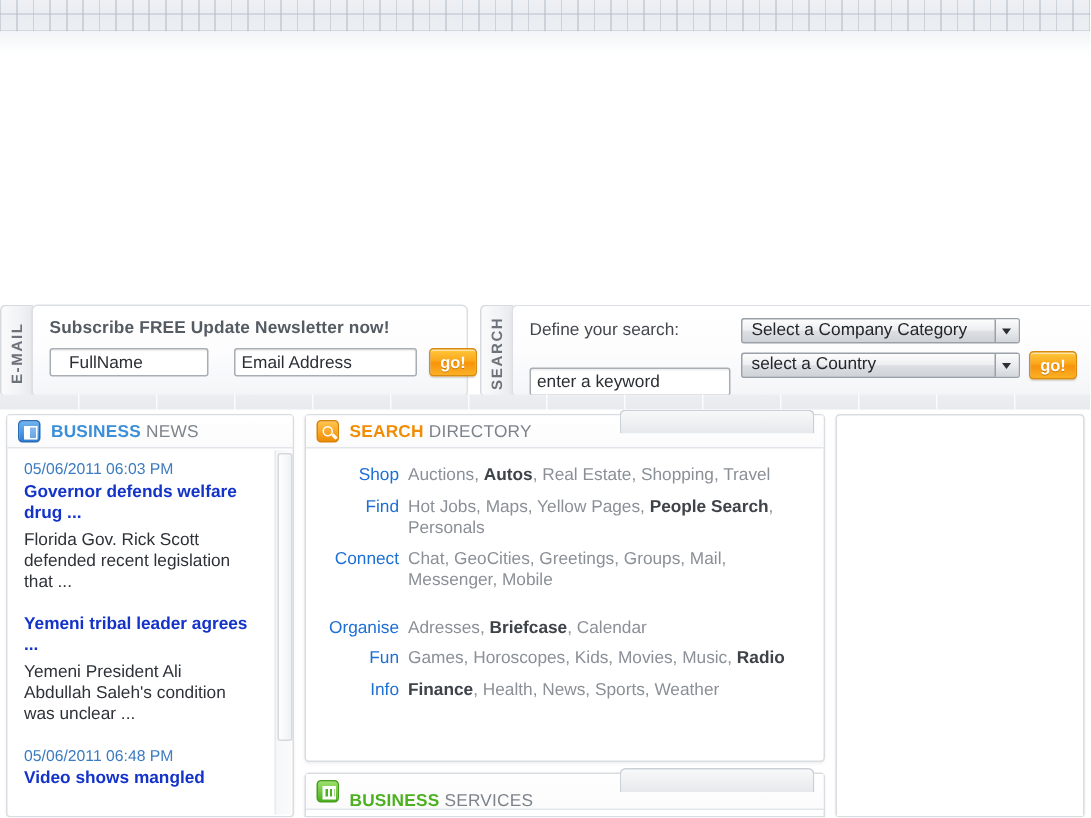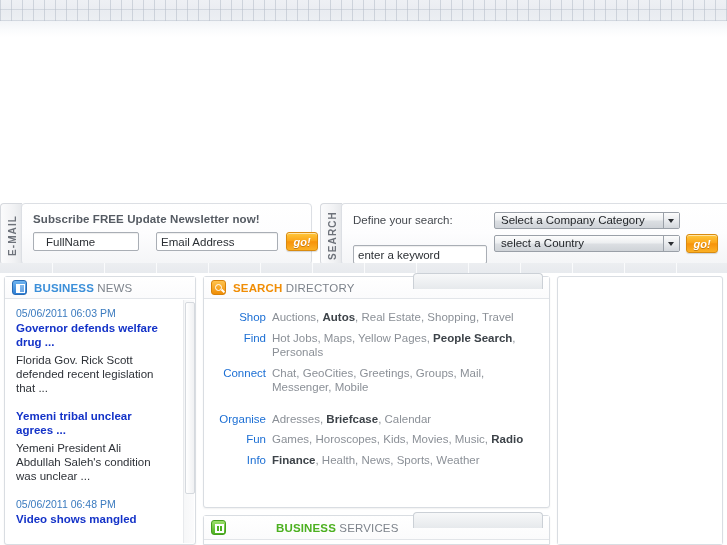--- a/index.html
+++ b/index.html
@@ -99,21 +99,20 @@
   .gobtn{
     position:absolute;width:32px;height:19px;box-sizing:border-box;
     border:1px solid #d98b10;border-radius:3px;
     background:linear-gradient(180deg,#ffc83c 0%,#fba61a 45%,#f7930b 52%,#fbb125 100%);
     box-shadow:inset 0 1px 0 rgba(255,255,255,.55), 0 1px 1px rgba(0,0,0,.15);
   }
   .gobtn span{
     position:absolute;left:0;right:0;top:3px;text-align:center;
     font-size:11px;font-weight:bold;color:#ffffff;
     text-shadow:0 1px 0 rgba(160,90,0,.55);
-    font-style:italic;
   }
 
   
   .rail{position:absolute;left:0;top:263px;width:727px;height:10px;
         background:linear-gradient(180deg,#eceef1 0%,#e7eaee 100%);}
   .rail i{position:absolute;top:0;width:1px;height:10px;background:#fafbfc;}
 
   
   .panel{
     position:absolute;box-sizing:border-box;
@@ -275,21 +274,21 @@
     <div class="newsbody">
       <div class="newsinner">
 
         <div class="nitem">
           <div class="ndate">05/06/2011 06:03 PM</div>
           <div class="ntitle">Governor defends welfare drug ...</div>
           <div class="nsum">Florida Gov. Rick Scott defended recent legislation that ...</div>
         </div>
 
         <div class="nitem">
-          <div class="ntitle">Yemeni tribal unclear agrees ...</div>
+          <div class="ntitle">Yemeni tribal leader agrees ...</div>
           <div class="nsum">Yemeni President Ali Abdullah Saleh's condition was unclear ...</div>
         </div>
 
         <div class="nitem">
           <div class="ndate">05/06/2011 06:48 PM</div>
           <div class="ntitle">Video shows mangled</div>
           <div class="nsum"></div>
         </div>
 
       </div>
@@ -334,21 +333,21 @@
       <div class="drow">
         <div class="dkey">Info</div>
         <div class="dval"><b>Finance</b>, Health, News, Sports, Weather</div>
       </div>
     </div>
   </div>
 
   <div class="panel" style="left:203px;top:515px;width:347px;height:30px;border-radius:3px 3px 0 0;">
     <div class="phead" style="height:24px;">
       <div class="ico ico-biz" style="top:4px;"></div>
-      <div class="ttl" style="top:6px;margin-left:43px;">
+      <div class="ttl" style="top:12px;">
         <b style="color:#4cb020;">BUSINESS</b><span class="g"> SERVICES</span>
       </div>
       <div class="tabnub" style="right:6px;top:-4px;width:130px;height:16px;"></div>
     </div>
   </div>
 
   <div class="panel" style="left:557px;top:276px;width:166px;height:269px;">
     <div class="adbody"></div>
   </div>
 

